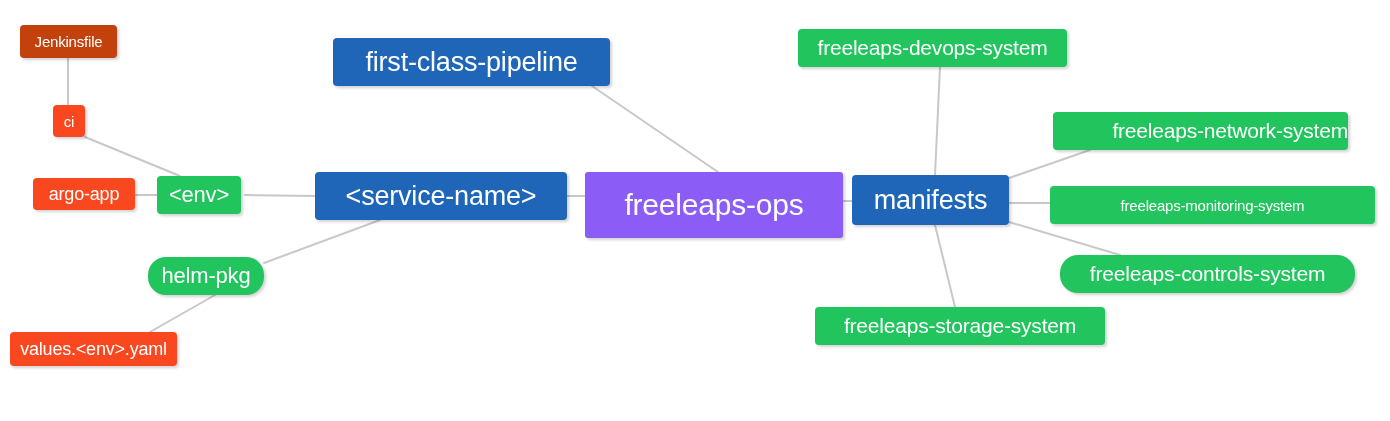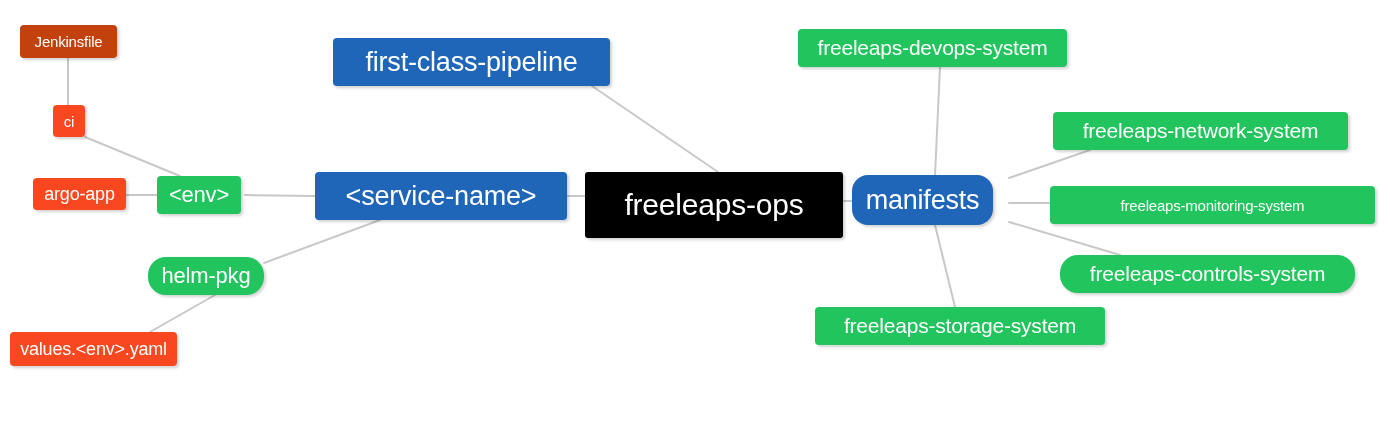--- a/index.html
+++ b/index.html
@@ -29,21 +29,21 @@
     align-items: center;
     justify-content: center;
     box-sizing: border-box;
     color: #ffffff;
     border-radius: 4px;
     white-space: nowrap;
     box-shadow: 2px 2px 3px rgba(0,0,0,0.18);
     letter-spacing: -0.2px;
   }
   .node.root {
-    background: #000000;
+    background: #8b5cf6;
     border-radius: 3px;
   }
   .node.blue   { background: #1f66b8; }
   .node.green  { background: #21c45d; }
   .node.orange { background: #c2410c; }
   .node.red    { background: #f9481f; }
 </style>
 </head>
 <body>
 
@@ -76,36 +76,36 @@
       </div>
       <div class="node green" style="left: 157px; top: 176px; width: 84px; height: 38px; font-size: 22px;">
         <span>&lt;env&gt;</span>
       </div>
       <div class="node red" style="left: 53px; top: 105px; width: 32px; height: 32px; font-size: 15px;">
         <span>ci</span>
       </div>
       <div class="node orange" style="left: 20px; top: 25px; width: 97px; height: 33px; font-size: 15px;">
         <span>Jenkinsfile</span>
       </div>
-      <div class="node red" style="left: 33px; top: 178px; width: 93px; height: 32px; font-size: 18px;">
+      <div class="node red" style="left: 33px; top: 178px; width: 102px; height: 32px; font-size: 18px;">
         <span>argo-app</span>
       </div>
       <div class="node green" style="left: 148px; top: 257px; width: 116px; height: 38px; font-size: 22px; border-radius: 18px;">
         <span>helm-pkg</span>
       </div>
       <div class="node red" style="left: 10px; top: 332px; width: 167px; height: 34px; font-size: 18px; align-items: center;">
         <span>values.&lt;env&gt;.yaml</span>
       </div>
-      <div class="node blue" style="left: 852px; top: 175px; width: 141px; height: 50px; font-size: 27px; border-radius: 16px;">
+      <div class="node blue" style="left: 852px; top: 175px; width: 157px; height: 50px; font-size: 27px;">
         <span>manifests</span>
       </div>
       <div class="node green" style="left: 798px; top: 29px; width: 269px; height: 38px; font-size: 21px;">
         <span>freeleaps-devops-system</span>
       </div>
-      <div class="node green" style="left: 1053px; top: 112px; width: 295px; height: 38px; font-size: 21px;">
+      <div class="node green" style="left: 1053px; top: 112px; width: 295px; height: 38px; font-size: 21px; justify-content: flex-end;">
         <span>freeleaps-network-system</span>
       </div>
       <div class="node green" style="left: 1050px; top: 186px; width: 325px; height: 38px; font-size: 15px;">
         <span>freeleaps-monitoring-system</span>
       </div>
       <div class="node green" style="left: 1060px; top: 255px; width: 295px; height: 38px; font-size: 21px; border-radius: 18px;">
         <span>freeleaps-controls-system</span>
       </div>
       <div class="node green" style="left: 815px; top: 307px; width: 290px; height: 38px; font-size: 21px;">
         <span>freeleaps-storage-system</span>

